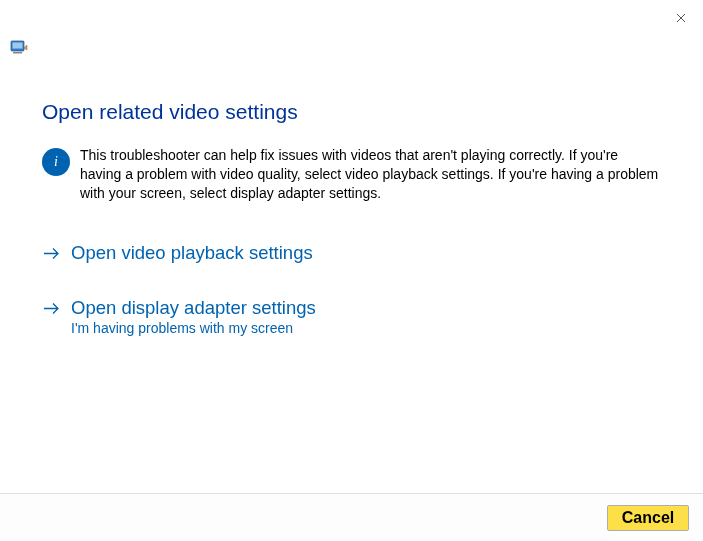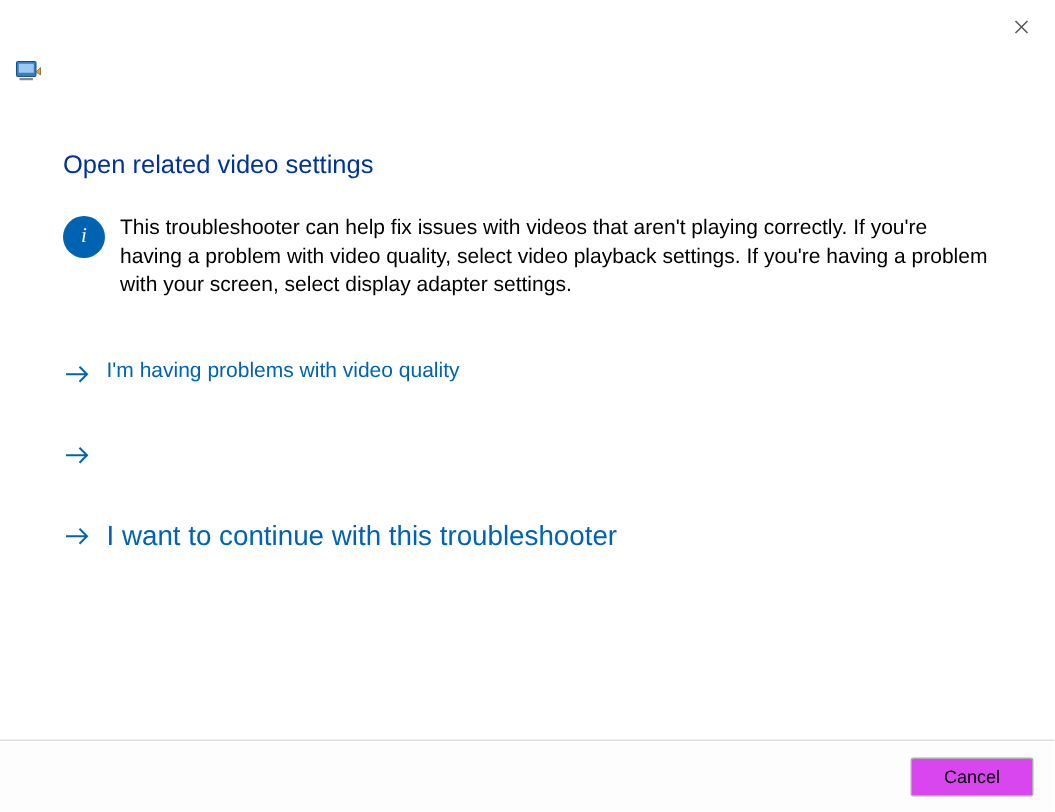--- a/index.html
+++ b/index.html
@@ -40,21 +40,21 @@
       font-size: 15px;
       color: #000;
     }
     .content {
       position: absolute;
       top: 100px;
       left: 42px;
       right: 40px;
     }
     .heading {
-      font-size: 17px;
+      font-size: 21px;
       color: #003399;
       margin-bottom: 22px;
       font-weight: 400;
     }
     .info-row {
       display: flex;
       gap: 10px;
       margin-bottom: 36px;
     }
     .info-icon {
@@ -110,25 +110,26 @@
       border-top: 1px solid #dfdfdf;
       background: #fdfdfd;
       display: flex;
       align-items: center;
       justify-content: flex-end;
       padding-right: 14px;
     }
     .cancel-btn {
       width: 82px;
       height: 26px;
-      background: #d946ef;
+      background: #fde047;
       border: 1px solid #adadad;
-      font-size: 12px;
+      font-size: 16px;
       cursor: pointer;
       border-radius: 2px;
+      font-weight: bold;
     }
   </style>
 </head>
 <body>
 
 <div class="close-btn">
   <svg width="10" height="10" viewBox="0 0 10 10">
     <path d="M1 1 L9 9 M9 1 L1 9" stroke="currentColor" stroke-width="1"></path>
   </svg>
 </div>
@@ -148,35 +149,31 @@
   <div class="info-row">
     <div class="info-icon">i</div>
     <div class="info-text">This troubleshooter can help fix issues with videos that aren't playing correctly. If you're having a problem with video quality, select video playback settings. If you're having a problem with your screen, select display adapter settings.</div>
   </div>
 
   <div class="option">
     <svg class="arrow" width="19" height="19" viewBox="0 0 19 19">
       <path d="M2 9.5 L16 9.5 M11 4.5 L16 9.5 L11 14.5" stroke="#0063b1" stroke-width="1.3" fill="none"></path>
     </svg>
     <div>
-      <div class="option-sub">I'm having problems with video quality</div>
+      <div class="option-title">Open video playback settings</div>
     </div>
   </div>
 
   <div class="option">
     <svg class="arrow" width="19" height="19" viewBox="0 0 19 19">
       <path d="M2 9.5 L16 9.5 M11 4.5 L16 9.5 L11 14.5" stroke="#0063b1" stroke-width="1.3" fill="none"></path>
     </svg>
+    <div>
+      <div class="option-title">Open display adapter settings</div>
+      <div class="option-sub">I'm having problems with my screen</div>
+    </div>
   </div>
 
-  <div class="option">
-    <svg class="arrow" width="19" height="19" viewBox="0 0 19 19">
-      <path d="M2 9.5 L16 9.5 M11 4.5 L16 9.5 L11 14.5" stroke="#0063b1" stroke-width="1.3" fill="none"></path>
-    </svg>
-    <div>
-      <div class="option-title">I want to continue with this troubleshooter</div>
-    </div>
-  </div>
 </div>
 
 <div class="footer">
   <button class="cancel-btn">Cancel</button>
 </div>
 
 </body></html>

